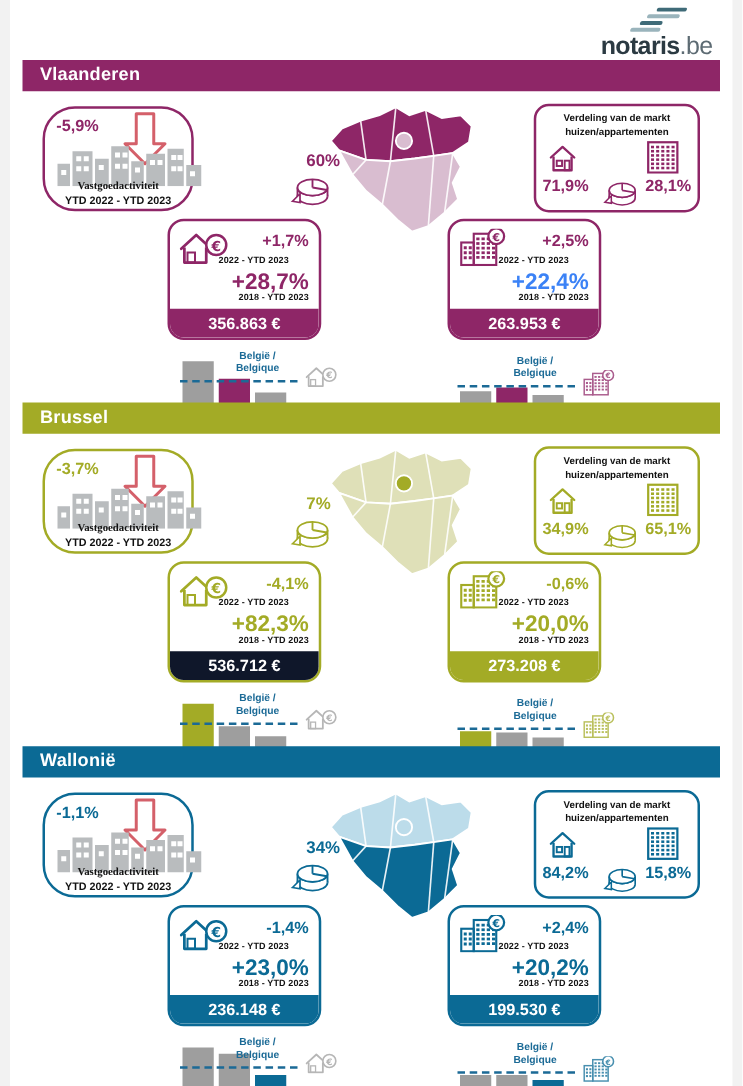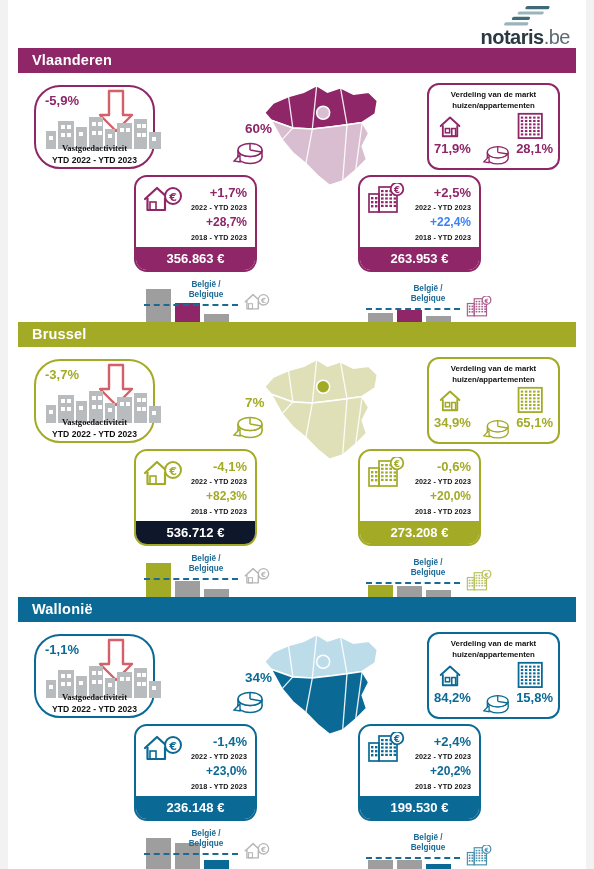--- a/index.html
+++ b/index.html
@@ -62,22 +62,22 @@
   .split-left{ position:absolute; left:5px; top:56px; font-size:13px; font-weight:700; }
   .split-right{ position:absolute; right:5px; top:56px; font-size:13px; font-weight:700; }
   .split-pie{ position:absolute; left:52px; top:56px; width:30px; height:26px; }
 
   
   .price-card{ position:absolute; width:123px; height:97px;
      border:2px solid; border-radius:13px; background:#fff; overflow:hidden; }
   .pc-house{ position:absolute; left:7px; top:7px; width:40px; height:28px; }
   .pc-bldg{ position:absolute; left:7px; top:6px; width:38px; height:30px; }
   .pc-p1{ position:absolute; right:8px; top:8px; font-size:13px; font-weight:700; }
-  .pc-s1{ position:absolute; right:8px; top:26px; font-size:7.2px; font-weight:700; color:#111; letter-spacing:.1px;}
-  .pc-p2{ position:absolute; right:8px; top:38px; font-size:12px; font-weight:700; }
+  .pc-s1{ position:absolute; right:24px; top:26px; font-size:7.2px; font-weight:700; color:#111; letter-spacing:.1px;}
+  .pc-p2{ position:absolute; right:8px; top:38px; font-size:18px; font-weight:700; }
   .pc-s2{ position:absolute; right:8px; top:56px; font-size:7.2px; font-weight:700; color:#111; letter-spacing:.1px;}
   .pc-foot{ position:absolute; left:0; right:0; bottom:0; height:23px; line-height:23px;
      text-align:center; color:#fff; font-size:13px; font-weight:700; }
 
   
   .mini{ position:absolute; width:140px; height:56px; }
   .mini .bar{ position:absolute; bottom:0; width:25px; }
   .mini .dash{ position:absolute; height:0; border-top:2.5px dashed #1b6a96; }
   .mini .lbl{ position:absolute; text-align:center; font-size:8.2px; font-weight:700;
      color:#1b6a96; line-height:10px; }

